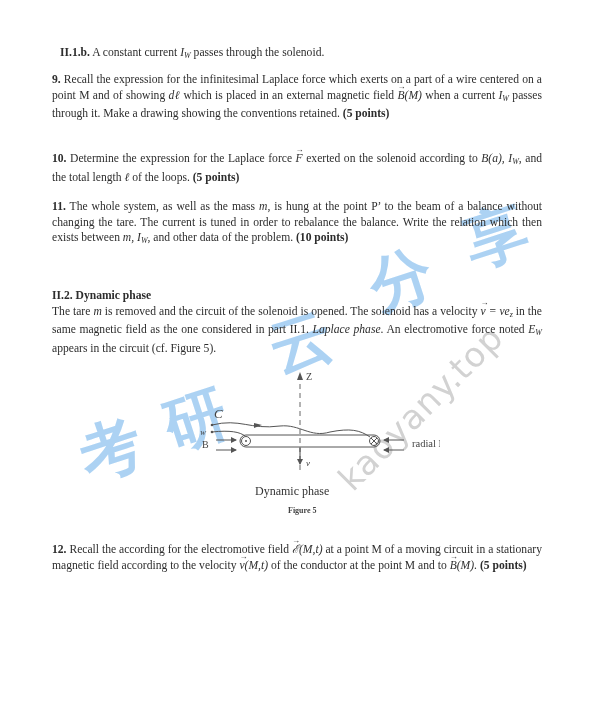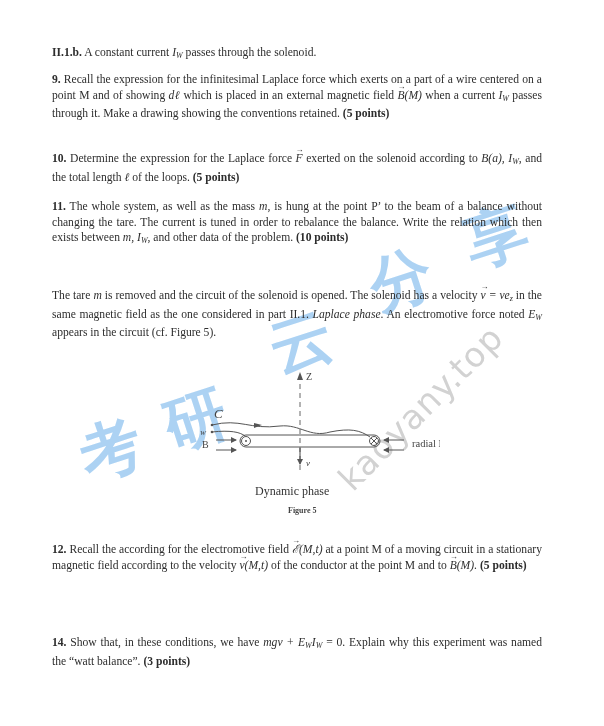--- a/index.html
+++ b/index.html
@@ -28,21 +28,21 @@
 
 <div class="page">
 
   <span class="wm-cn" style="left:80px;top:408px;">考</span>
   <span class="wm-cn" style="left:165px;top:378px;">研</span>
   <span class="wm-cn" style="left:270px;top:300px;">云</span>
   <span class="wm-cn" style="left:370px;top:238px;">分</span>
   <span class="wm-cn" style="left:465px;top:195px;">享</span>
   <span class="wm-url">kaoyany.top</span>
 
-  <div class="para" style="top:45px;">
+  <div class="para" style="top:45px;margin-left:8px;">
     <b>II.1.b.</b>
     <span>A constant current</span>
     <span class="math">I</span><sub class="math">W</sub>
     <span>passes through the solenoid.</span>
   </div>
 
   <div class="para" style="top:72px;">
     <b>9.</b>
     <span>Recall the expression for the infinitesimal Laplace force which exerts on a part of a wire centered on a point M and of showing</span>
     <span class="math">dℓ</span>
@@ -67,20 +67,21 @@
 
   <div class="para" style="top:199px;">
     <b>11.</b>
     <span>The whole system, as well as the mass</span>
     <span class="math">m</span><span>, is hung at the point P’ to the beam of a balance without changing the tare. The current is tuned in order to rebalance the balance. Write the relation which then exists between</span>
     <span class="math">m, I</span><sub class="math">W</sub><span>, and other data of the problem.</span>
     <b>(10 points)</b>
   </div>
 
   <div class="para" style="top:288px;">
+    <div class="heading">II.2. Dynamic phase</div>
     <span>The tare</span>
     <span class="math">m</span>
     <span>is removed and the circuit of the solenoid is opened. The solenoid has a velocity</span>
     <span class="vec" style="font-style:italic;">v</span>
     <span class="math">= ve</span><sub class="math">z</sub>
     <span>in the same magnetic field as the one considered in part II.1.</span>
     <span class="math">Laplace phase</span><span>. An electromotive force noted</span>
     <span class="math">E</span><sub class="math">W</sub>
     <span>appears in the circuit (cf. Figure 5).</span>
   </div>
@@ -133,21 +134,14 @@
     <span>Recall the according for the electromotive field</span>
     <span class="vec">ℰ</span><span class="math">(M,t)</span>
     <span>at a point M of a moving circuit in a stationary magnetic field according to the velocity</span>
     <span class="vec">v</span><span class="math">(M,t)</span>
     <span>of the conductor at the point M and to</span>
     <span class="vec">B</span><span class="math">(M).</span>
     <b>(5 points)</b>
   </div>
 
 
-  <div class="para" style="top:635px;">
-    <b>14.</b>
-    <span>Show that, in these conditions, we have</span>
-    <span class="math">mgv + E</span><sub class="math">W</sub><span class="math">I</span><sub class="math">W</sub>
-    <span>= 0</span><span>. Explain why this experiment was named the “watt balance”.</span>
-    <b>(3 points)</b>
-  </div>
 
 </div>
 
 </body></html>

